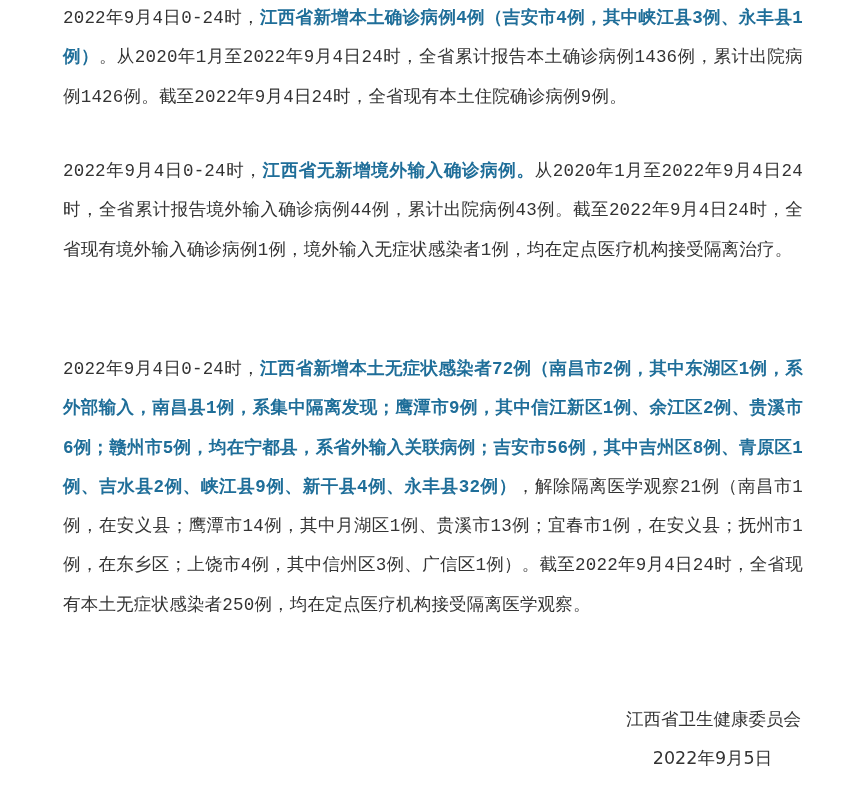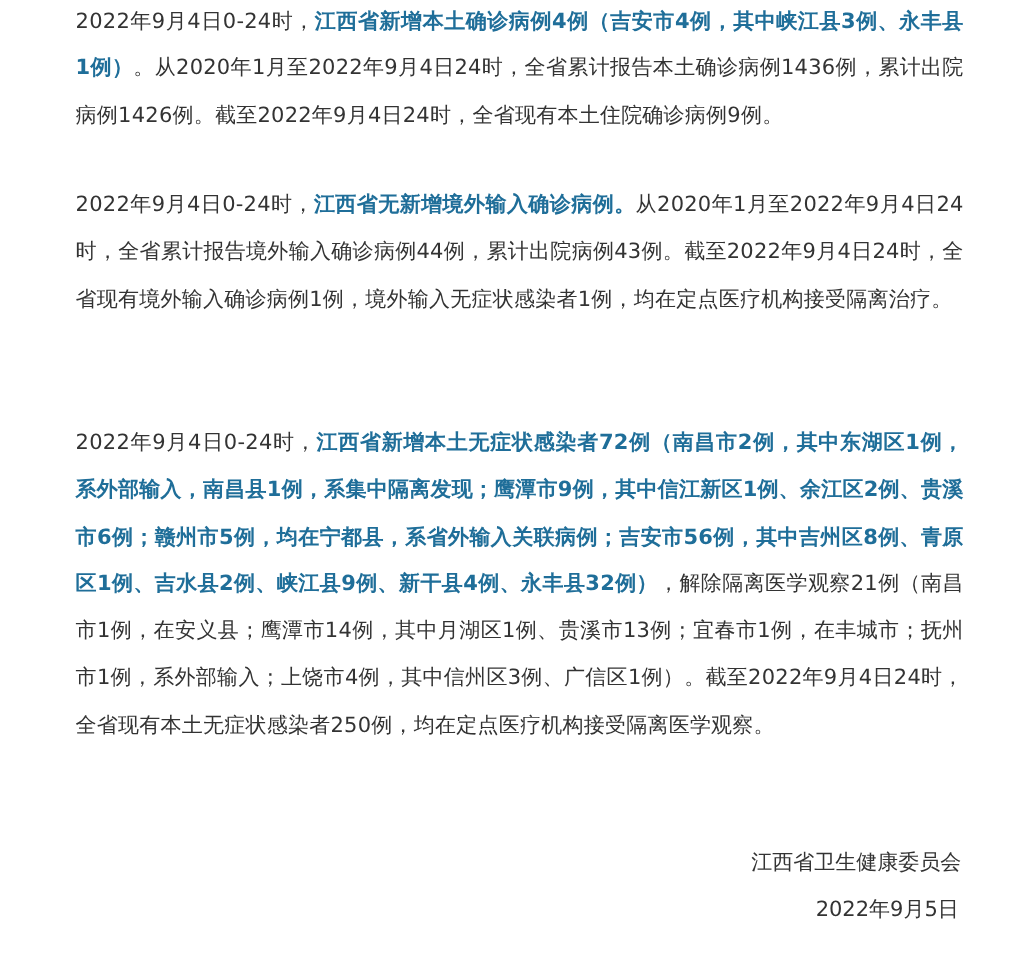--- a/index.html
+++ b/index.html
@@ -20,48 +20,49 @@
       left: 63px;
       top: 0px;
       width: 740px;
       font-size: 17.5px;
       line-height: 39.3px;
       letter-spacing: 0.2px;
     }
     .para {
       margin: 0;
       text-align: justify;
+      font-family: Liberation Mono, monospace;
     }
     .para-1 { position: absolute; top: -1px; width: 740px; }
     .para-2 { position: absolute; top: 152px; width: 740px; }
     .para-3 { position: absolute; top: 350px; width: 740px; }
     .hl {
       color: #1f6e99;
       font-weight: bold;
     }
     .signature {
       position: absolute;
       right: 58px;
       top: 700px;
-      text-align: right;
+      text-align: center;
       font-size: 17.5px;
       line-height: 39px;
       color: #333333;
     }
     .signature .date {
       padding-right: 2px;
     }
   </style>
 </head>
 <body>
 
 <div class="article">
   <p class="para para-1"><span>2022年9月4日0-24时，</span><span class="hl">江西省新增本土确诊病例4例（吉安市4例，其中峡江县3例、永丰县1例）</span><span>。从2020年1月至2022年9月4日24时，全省累计报告本土确诊病例1436例，累计出院病例1426例。截至2022年9月4日24时，全省现有本土住院确诊病例9例。</span></p>
 
   <p class="para para-2"><span>2022年9月4日0-24时，</span><span class="hl">江西省无新增境外输入确诊病例。</span><span>从2020年1月至2022年9月4日24时，全省累计报告境外输入确诊病例44例，累计出院病例43例。截至2022年9月4日24时，全省现有境外输入确诊病例1例，境外输入无症状感染者1例，均在定点医疗机构接受隔离治疗。</span></p>
 
-  <p class="para para-3"><span>2022年9月4日0-24时，</span><span class="hl">江西省新增本土无症状感染者72例（南昌市2例，其中东湖区1例，系外部输入，南昌县1例，系集中隔离发现；鹰潭市9例，其中信江新区1例、余江区2例、贵溪市6例；赣州市5例，均在宁都县，系省外输入关联病例；吉安市56例，其中吉州区8例、青原区1例、吉水县2例、峡江县9例、新干县4例、永丰县32例）</span><span>，解除隔离医学观察21例（南昌市1例，在安义县；鹰潭市14例，其中月湖区1例、贵溪市13例；宜春市1例，在丰城市；抚州市1例，系外部输入；上饶市4例，其中信州区3例、广信区1例）。截至2022年9月4日24时，全省现有本土无症状感染者250例，均在定点医疗机构接受隔离医学观察。</span></p>
+  <p class="para para-3"><span>2022年9月4日0-24时，</span><span class="hl">江西省新增本土无症状感染者72例（南昌市2例，其中东湖区1例，系外部输入，南昌县1例，系集中隔离发现；鹰潭市9例，其中信江新区1例、余江区2例、贵溪市6例；赣州市5例，均在宁都县，系省外输入关联病例；吉安市56例，其中吉州区8例、青原区1例、吉水县2例、峡江县9例、新干县4例、永丰县32例）</span><span>，解除隔离医学观察21例（南昌市1例，在安义县；鹰潭市14例，其中月湖区1例、贵溪市13例；宜春市1例，在安义县；抚州市1例，在东乡区；上饶市4例，其中信州区3例、广信区1例）。截至2022年9月4日24时，全省现有本土无症状感染者250例，均在定点医疗机构接受隔离医学观察。</span></p>
 </div>
 
 <div class="signature">
   <div>江西省卫生健康委员会</div>
   <div class="date">2022年9月5日</div>
 </div>
 
 </body></html>

